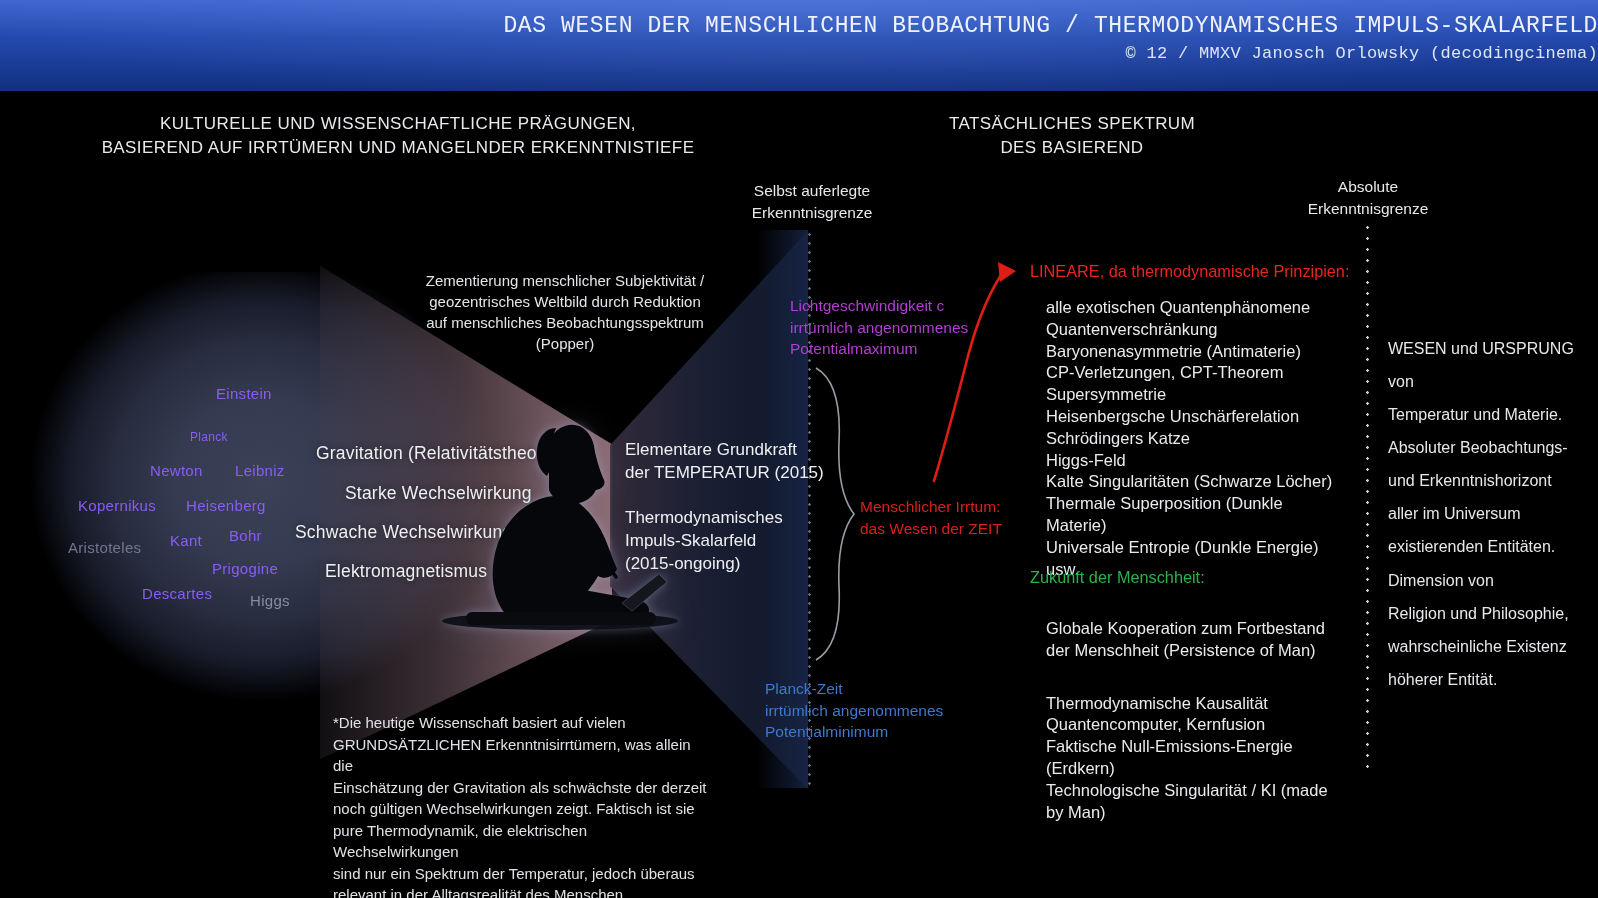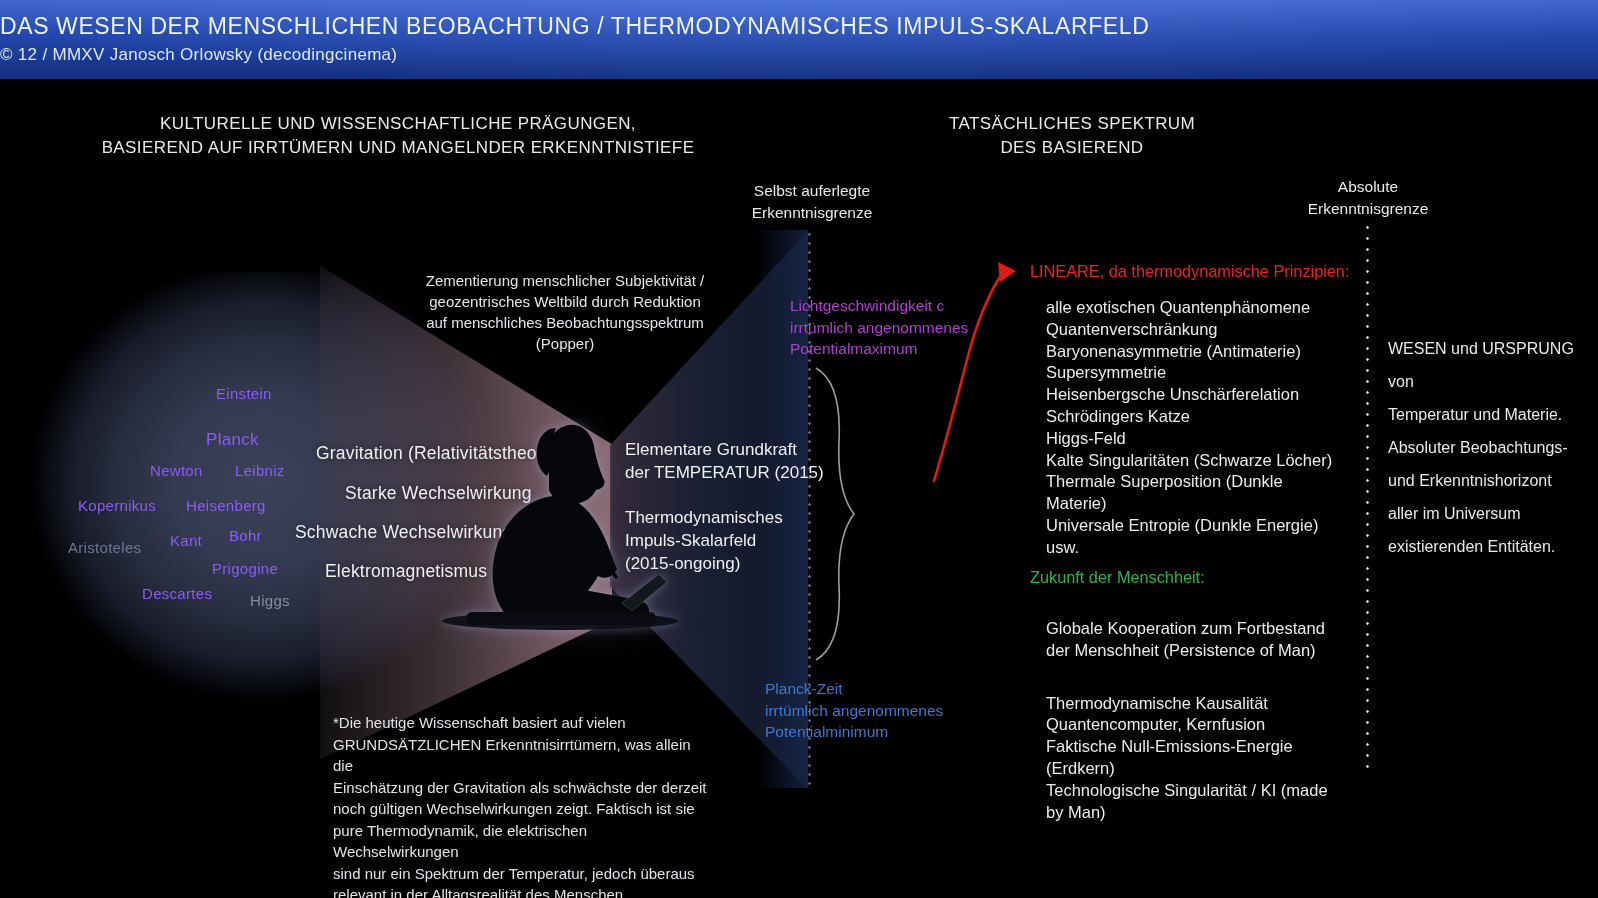--- a/index.html
+++ b/index.html
@@ -6,25 +6,26 @@
   #canvas{
     position:relative;width:1598px;height:898px;overflow:hidden;background:#000;
     font-family:"Liberation Sans","DejaVu Sans",sans-serif;
     color:#e3e6ea;
   }
   .abs{position:absolute;}
   .pre{white-space:pre-line;}
 
   
   #header{
-    left:0;top:0;width:1598px;height:79px;
+    left:0;top:0;width:1598px;height:91px;
     background:
       radial-gradient(85% 190% at 50% 0%, rgba(110,150,240,.28), rgba(0,0,0,0) 62%),
       linear-gradient(180deg,#4066cf 0%,#2449ae 42%,#12307f 100%);
-    text-align:left;
+    text-align:right;
+    font-family:Liberation Mono, monospace;
   }
   #header .title{margin-top:13px;font-size:23px;font-weight:500;letter-spacing:.6px;color:#eef2fa;}
   #header .subtitle{margin-top:5px;font-size:17px;font-weight:400;letter-spacing:.3px;color:#dde5f6;}
 
   
   .section-heading{font-size:17px;line-height:24px;letter-spacing:.4px;color:#e8eaee;text-align:center;font-weight:400;}
   #left-heading{left:58px;top:112px;width:680px;}
   #right-heading{left:872px;top:112px;width:400px;}
 
   
@@ -51,21 +52,21 @@
     background:linear-gradient(90deg,rgba(70,60,72,.25) 0%,rgba(96,76,86,.66) 45%,rgba(148,114,121,.95) 100%);
   }
   #cone-right{
     left:610px;top:228px;width:198px;height:564px;
     clip-path:polygon(0 38.5%,100% .5%,100% 99.5%,0 63.5%);
     background:linear-gradient(90deg,rgba(56,46,62,.92) 0%,rgba(30,36,58,.88) 45%,rgba(16,24,44,.92) 100%);
   }
 
   
   .sci{position:absolute;font-size:15px;color:#8b5cf6;letter-spacing:.3px;}
-  .sci0{left:216px;top:385px;}  .sci1{left:190px;top:430px;font-size:17px;margin-left:16px;}
+  .sci0{left:216px;top:385px;}  .sci1{left:190px;top:430px;font-size:12px;}
   .sci2{left:150px;top:462px;}  .sci3{left:235px;top:462px;}
   .sci4{left:78px; top:497px;}  .sci5{left:186px;top:497px;}
   .sci6{left:170px;top:532px;}  .sci7{left:229px;top:527px;}
   .sci8{left:68px; top:539px;color:#6f7790;}
   .sci9{left:212px;top:560px;}  .sci10{left:142px;top:585px;}
   .sci11{left:250px;top:592px;color:#868da3;}
 
   
   #popper-note{left:415px;top:270px;width:300px;text-align:center;font-size:15px;line-height:21px;color:#e2e5e9;}
   .force{position:absolute;font-size:17.5px;font-weight:500;color:#eef0f2;letter-spacing:.2px;text-shadow:0 0 6px rgba(0,0,0,.5);}
@@ -158,27 +159,30 @@
   <div id="skalarfeld-label" class="abs pre">Thermodynamisches
 Impuls-Skalarfeld
 (2015-ongoing)</div>
 
   <div id="potential-max" class="abs pre">Lichtgeschwindigkeit c
 irrtümlich angenommenes
 Potentialmaximum</div>
   <div id="potential-min" class="abs pre">Planck-Zeit
 irrtümlich angenommenes
 Potentialminimum</div>
+  <div id="human-error" class="abs pre">Menschlicher Irrtum:
+das Wesen der ZEIT</div>
 
   <div id="linear-block" class="abs">
     <div id="linear-heading">LINEARE, da thermodynamische Prinzipien:</div>
     <ul class="plain-list">
       <li>alle exotischen Quantenphänomene</li>
       <li>Quantenverschränkung</li>
       <li>Baryonenasymmetrie (Antimaterie)</li>
+      <li>CP-Verletzungen, CPT-Theorem</li>
       <li>Supersymmetrie</li>
       <li>Heisenbergsche Unschärferelation</li>
       <li>Schrödingers Katze</li>
       <li>Higgs-Feld</li>
       <li>Kalte Singularitäten (Schwarze Löcher)</li>
       <li>Thermale Superposition (Dunkle Materie)</li>
       <li>Universale Entropie (Dunkle Energie)</li>
       <li>usw.</li>
     </ul>
   </div>
@@ -194,20 +198,24 @@
       <li>Technologische Singularität / KI (made by Man)</li>
     </ul>
   </div>
 
   <div id="abs-col-1" class="abs pre">WESEN und URSPRUNG von
 Temperatur und Materie.
 Absoluter Beobachtungs-
 und Erkenntnishorizont
 aller im Universum
 existierenden Entitäten.</div>
+  <div id="abs-col-2" class="abs pre">Dimension von
+Religion und Philosophie,
+wahrscheinliche Existenz
+höherer Entität.</div>
 
   <div id="footnote" class="abs pre">*Die heutige Wissenschaft basiert auf vielen
 GRUNDSÄTZLICHEN Erkenntnisirrtümern, was allein die
 Einschätzung der Gravitation als schwächste der derzeit
 noch gültigen Wechselwirkungen zeigt. Faktisch ist sie
 pure Thermodynamik, die elektrischen Wechselwirkungen
 sind nur ein Spektrum der Temperatur, jedoch überaus
 relevant in der Alltagsrealität des Menschen.</div>
 
   <svg id="scene" class="abs" viewBox="0 0 1598 898">

